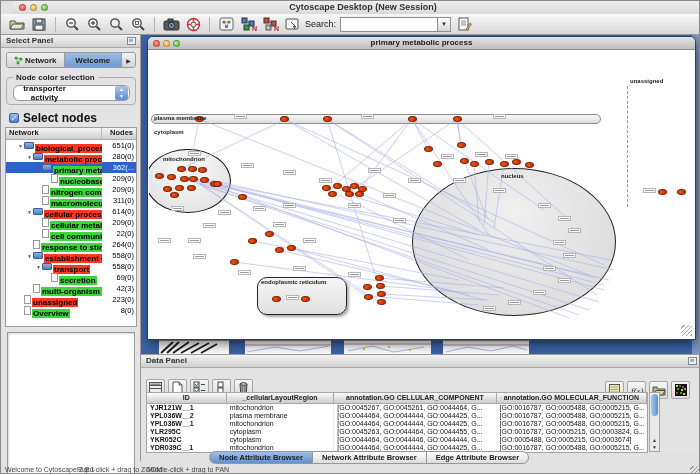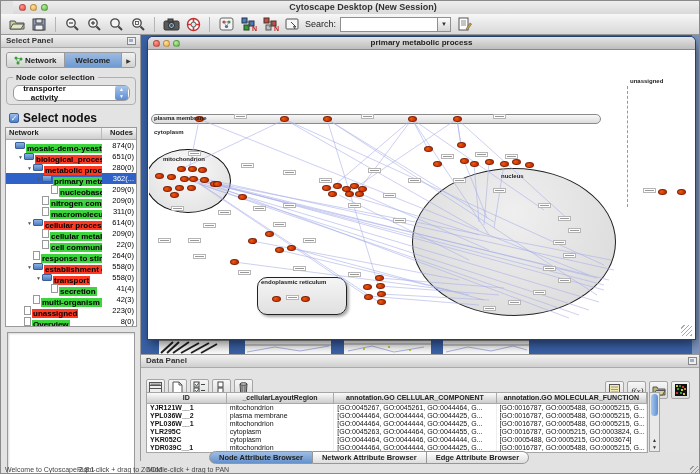--- a/index.html
+++ b/index.html
@@ -281,27 +281,20 @@
       <span class="checkbox">✓</span>
       <span class="checklabel">Select nodes</span>
     </div>
     <div class="treebox">
       <div class="tree-head">
         <span class="c1">Network</span>
         <span class="c2">Nodes</span>
       </div>
       <div id="tree-body">
           <div class="trow">
-            <span class="ind" style="width: 2px;"></span>
-            <span class="arrow"></span>
-            <span class="ticon folder"></span>
-            <span class="lblwrap"><span class="hl green">mosaic-demo-yeast</span></span>
-            <span class="tval">874(0)</span>
-          </div>
-          <div class="trow">
             <span class="ind" style="width: 11px;"></span>
             <span class="arrow">▼</span>
             <span class="ticon folder"></span>
             <span class="lblwrap"><span class="hl red">biological_process</span></span>
             <span class="tval">651(0)</span>
           </div>
           <div class="trow">
             <span class="ind" style="width: 20px;"></span>
             <span class="arrow">▼</span>
             <span class="ticon folder"></span>
@@ -376,21 +369,21 @@
             <span class="arrow">▼</span>
             <span class="ticon folder"></span>
             <span class="lblwrap"><span class="hl red">transport</span></span>
             <span class="tval">558(0)</span>
           </div>
           <div class="trow">
             <span class="ind" style="width: 38px;"></span>
             <span class="arrow"></span>
             <span class="ticon doc"></span>
             <span class="lblwrap"><span class="hl green">secretion</span></span>
-            <span class="tval">41(4)</span>
+            <span class="tval">69(0)</span>
           </div>
           <div class="trow">
             <span class="ind" style="width: 20px;"></span>
             <span class="arrow"></span>
             <span class="ticon doc"></span>
             <span class="lblwrap"><span class="hl green">multi-organism pro</span></span>
             <span class="tval">42(3)</span>
           </div>
           <div class="trow">
             <span class="ind" style="width: 11px;"></span>

